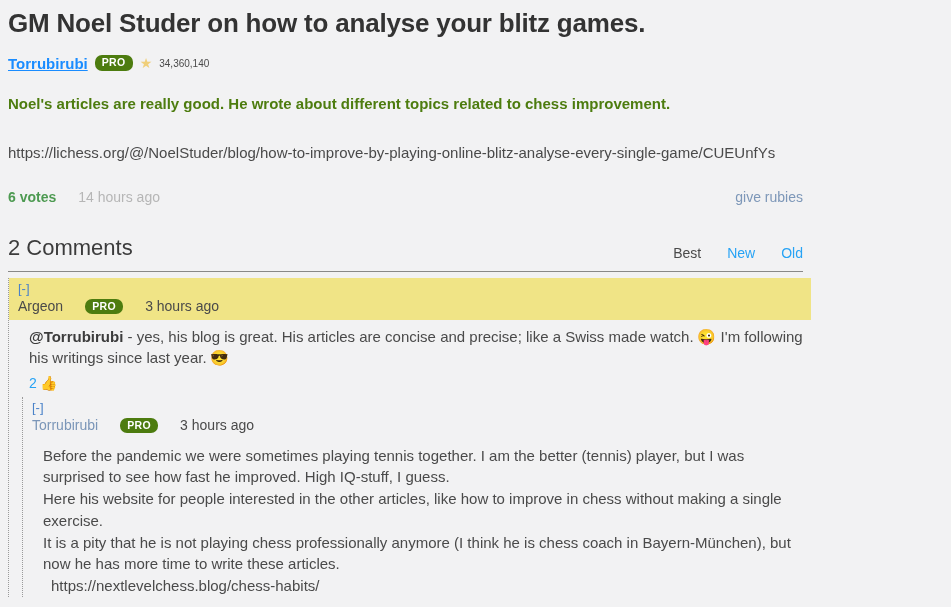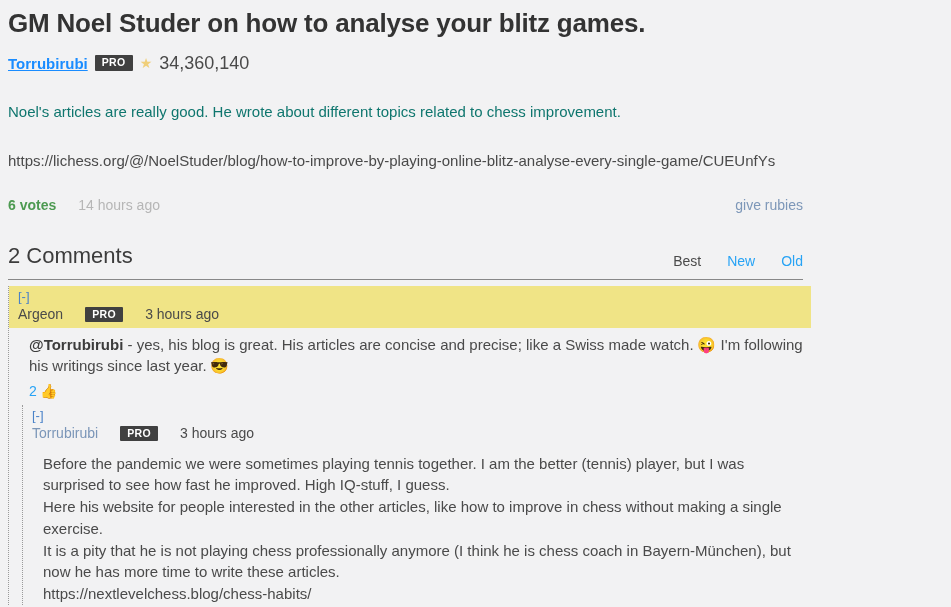--- a/index.html
+++ b/index.html
@@ -41,45 +41,46 @@
     color: #1a8cff;
     font-weight: bold;
     font-size: 15px;
     text-decoration: underline;
     cursor: pointer;
   }
   .pro-badge {
     display: inline-flex;
     align-items: center;
     justify-content: center;
-    background: #404040;
+    background: #4d7c0f;
     color: #ffffff;
     font-size: 10.5px;
     font-weight: bold;
     letter-spacing: 0.4px;
-    border-radius: 1px;
+    border-radius: 7px;
     padding: 1px 7px 2px 7px;
     line-height: 1.2;
   }
   .star-icon {
     font-size: 14px;
     color: #f0cf7a;
     line-height: 1;
   }
   .point-count {
-    font-size: 18px;
+    font-size: 10px;
     color: #4a4a4a;
     text-align: right;
   }
 
   .post-body {
     font-size: 15px;
-    color: #0f766e;
-    margin-top: 28px;
+    color: #4d7c0f;
+    margin-top: 20px;
     line-height: 1.4;
+    font-weight: bold;
   }
   .post-url {
     font-size: 15px;
     color: #4a4a4a;
     margin-top: 28px;
     line-height: 1.4;
     word-break: break-all;
     cursor: pointer;
   }
   .post-meta {
@@ -188,21 +189,21 @@
     padding: 6px 0 2px 11px;
     font-size: 14px;
     color: #27a3f5;
     display: flex;
     align-items: center;
     gap: 4px;
     cursor: pointer;
   }
   .thumb { font-size: 14px; color: #27a3f5; }
   .c-line { margin: 0; }
-  .url-line { cursor: pointer; }
+  .url-line { cursor: pointer; margin-left: 8px; }
 </style>
 </head>
 <body>
 
 <div class="page">
 
   <h1 class="post-title">GM Noel Studer on how to analyse your blitz games.</h1>
 
   <div class="byline">
     <span class="author-link">Torrubirubi</span>

